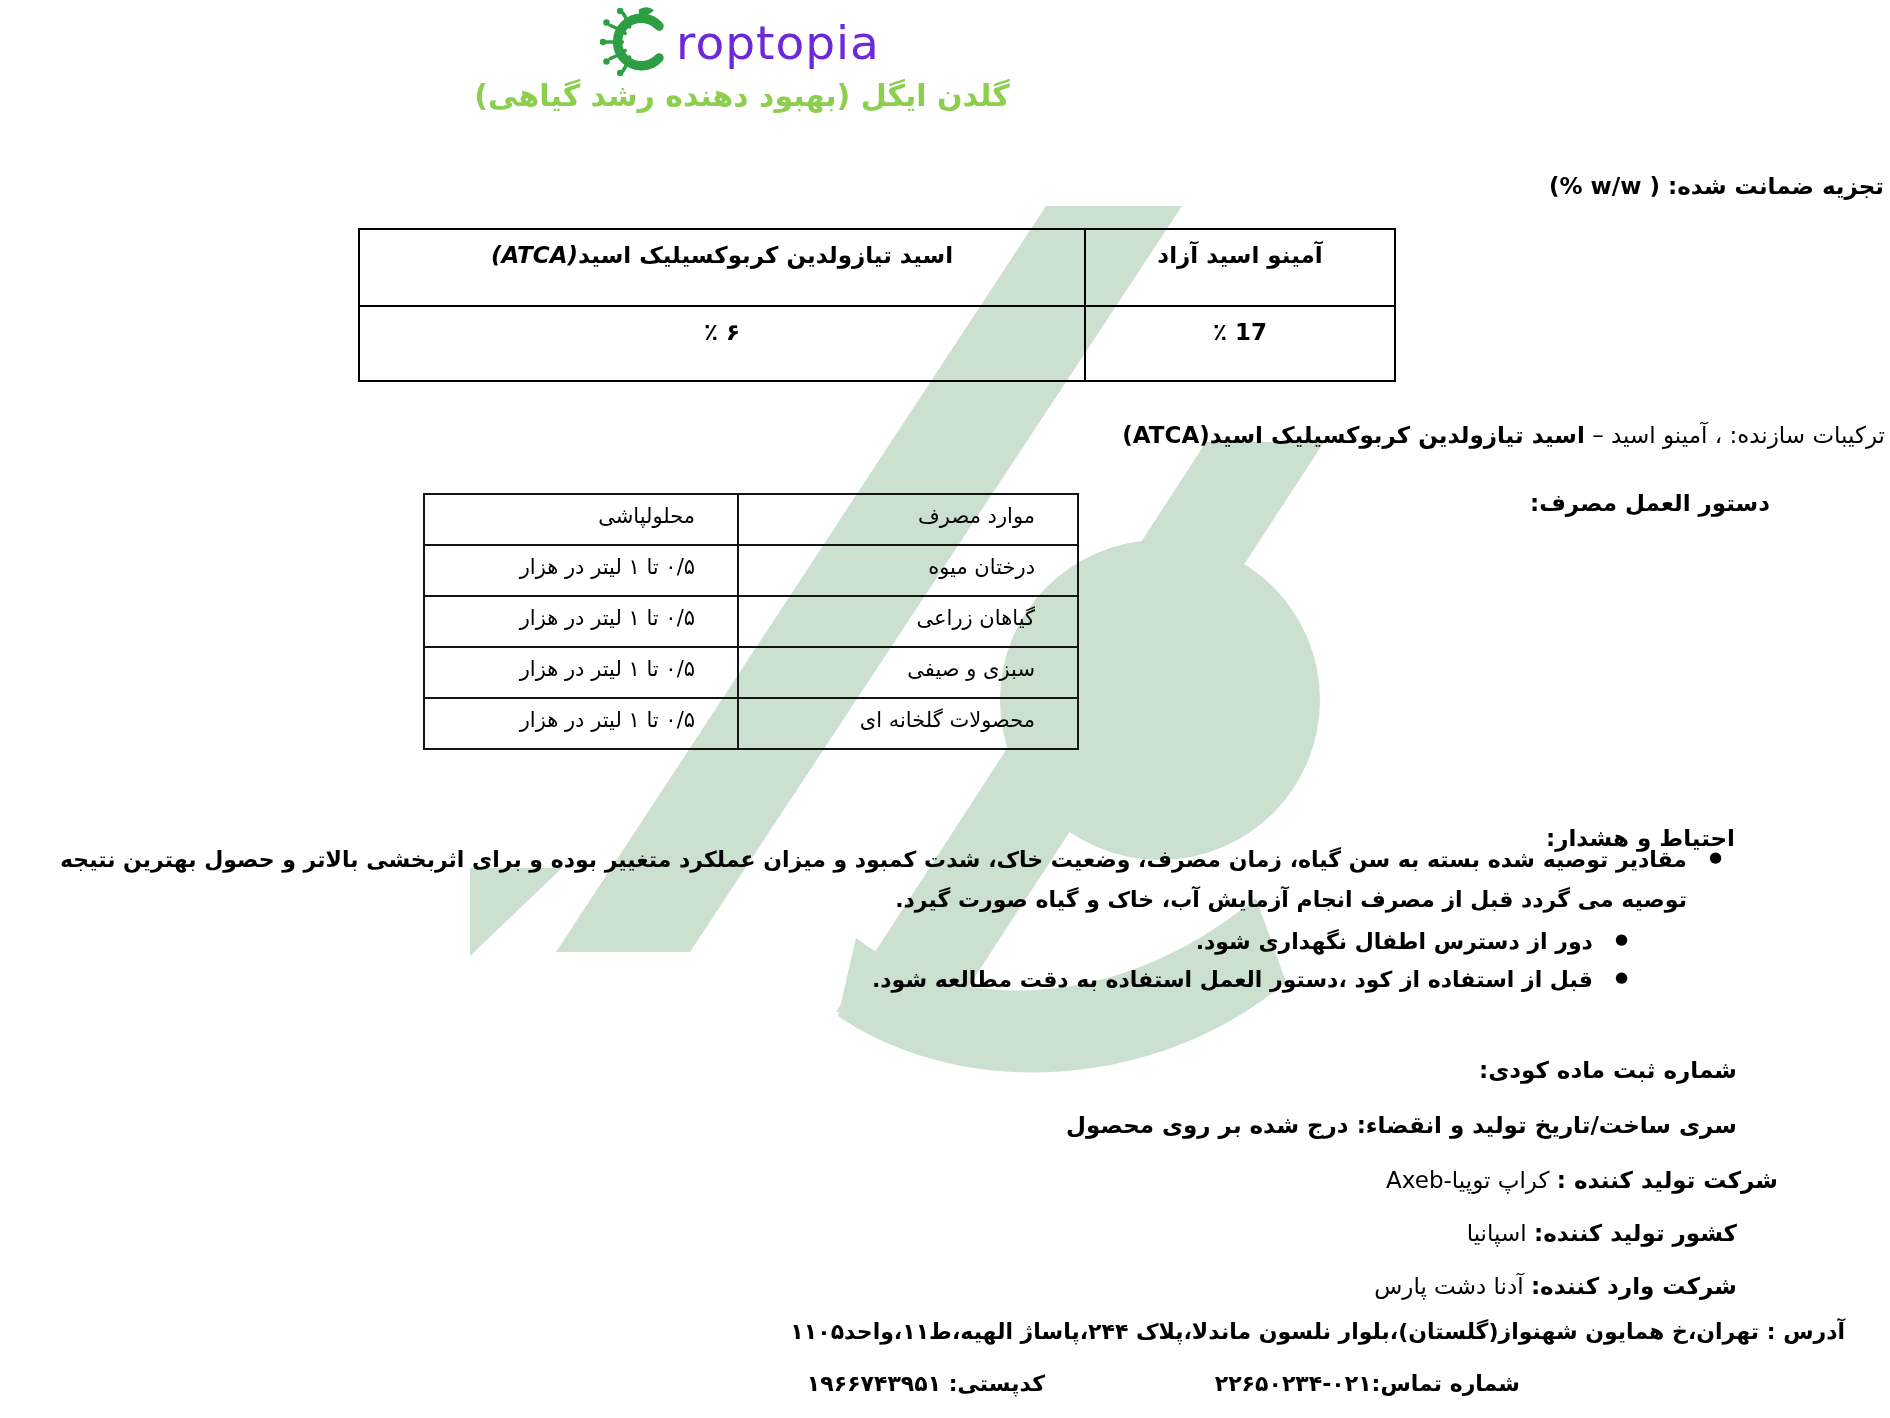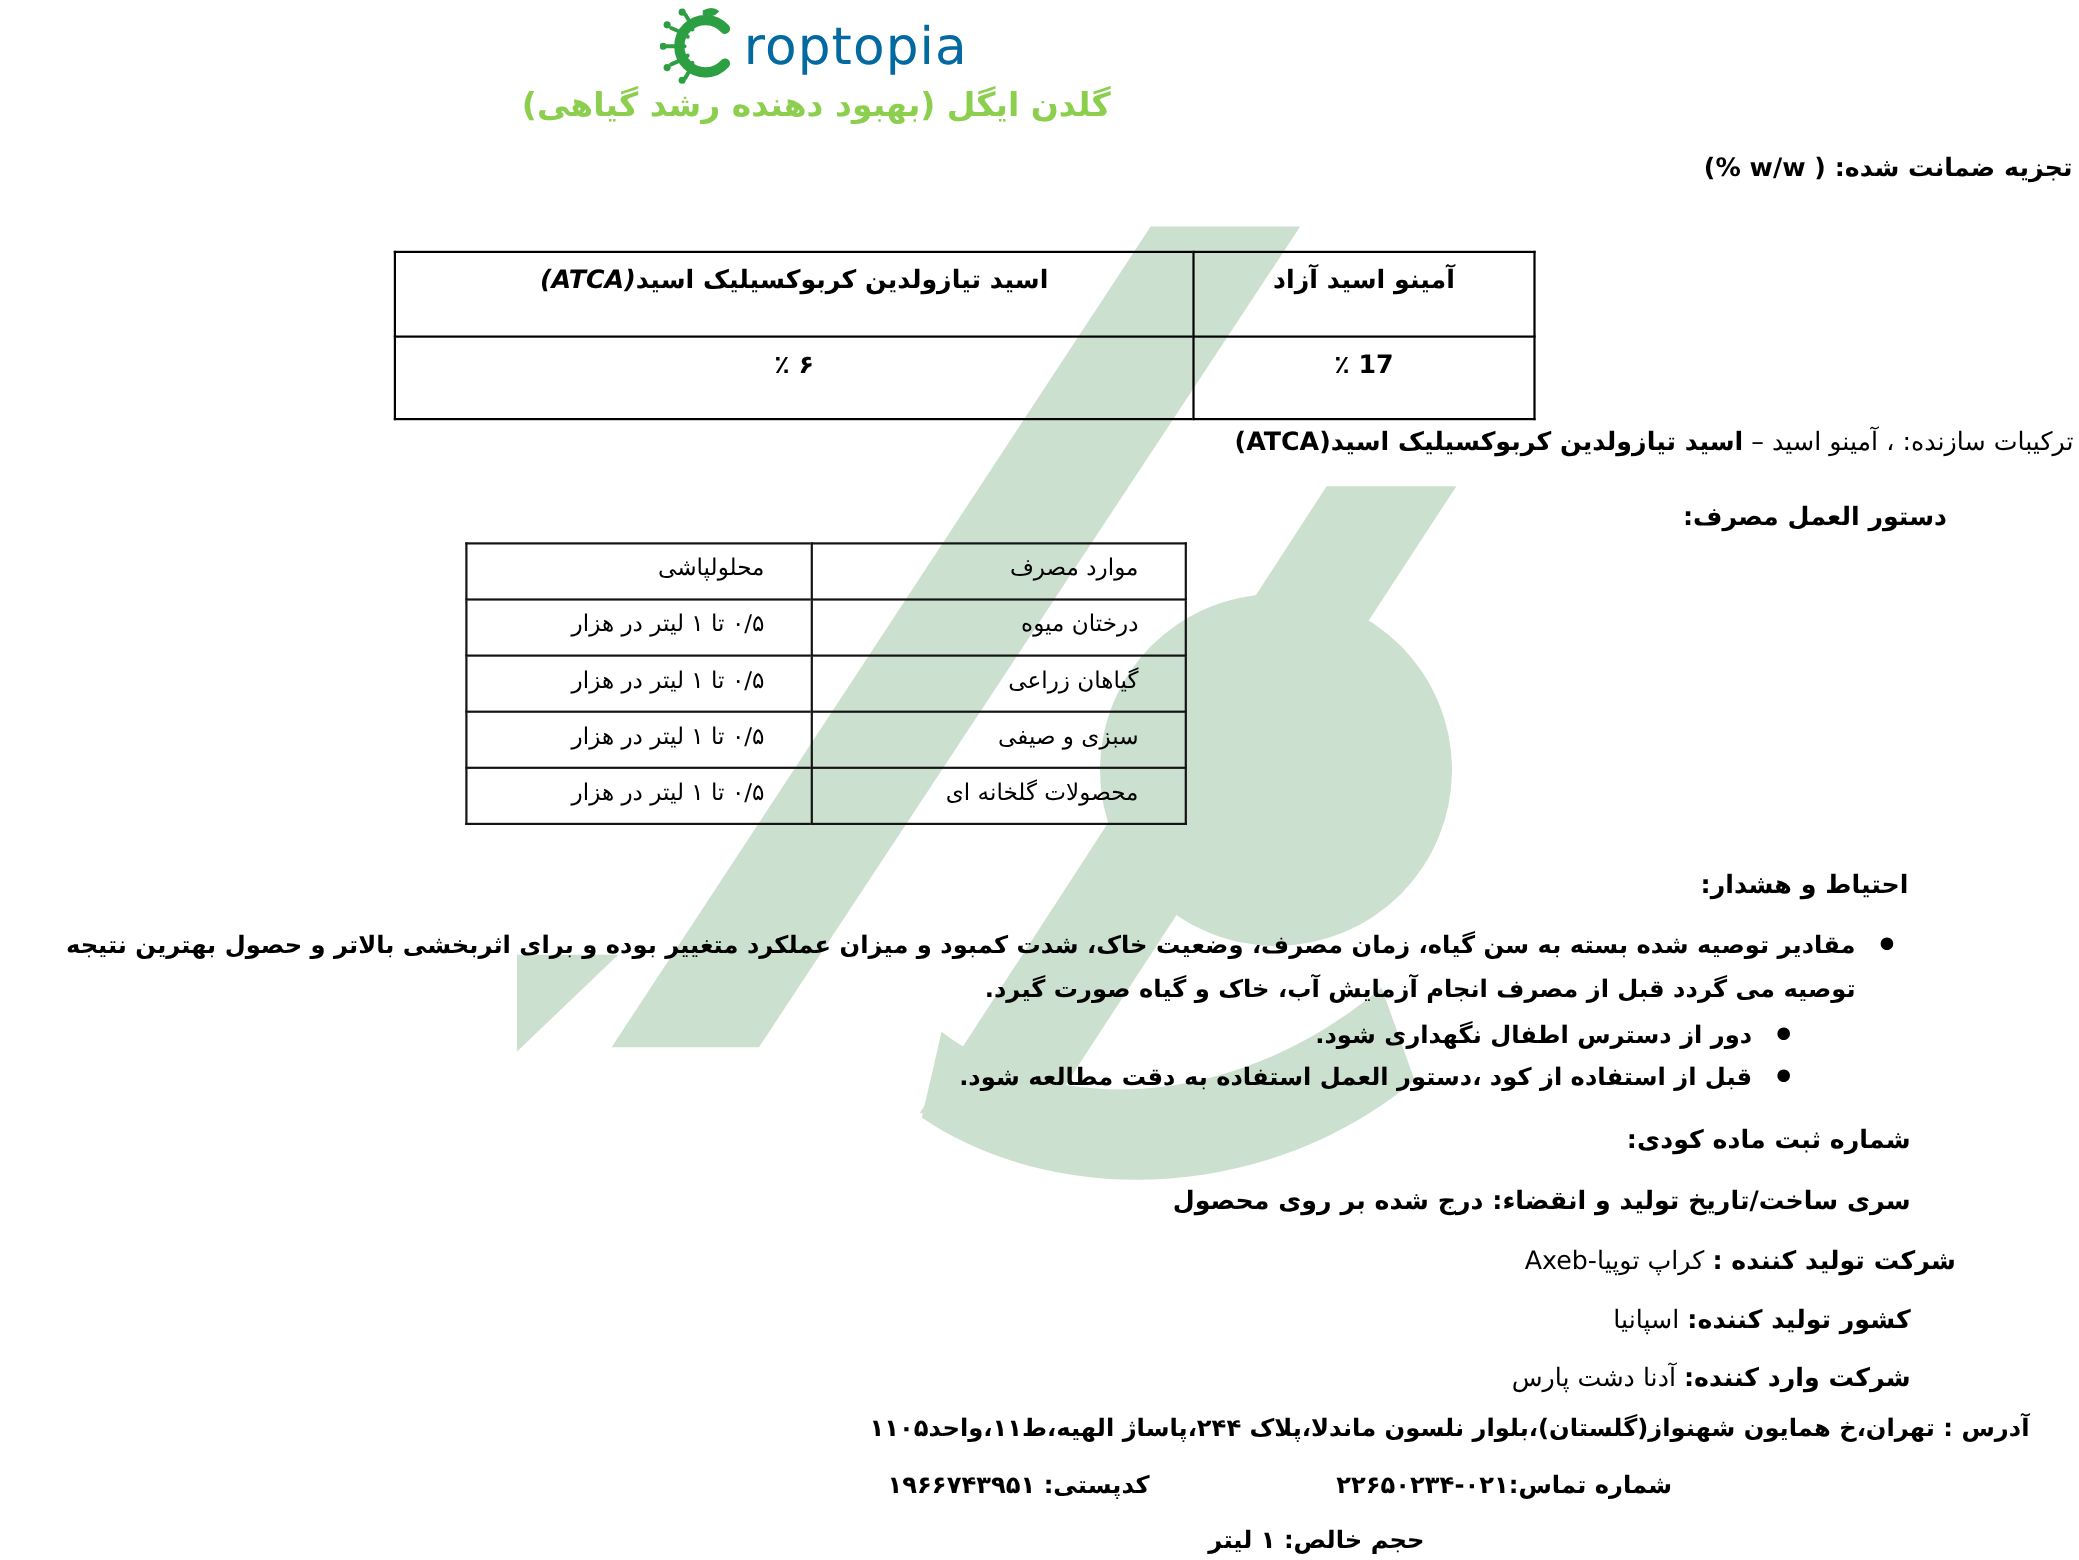--- a/index.html
+++ b/index.html
@@ -1,24 +1,24 @@
 <!DOCTYPE html>
 <html lang="fa"><head>
 <meta charset="utf-8">
 <style>
   html,body{margin:0;padding:0;background:#fff;}
   .page{position:relative;width:1890px;height:1418px;background:#ffffff;overflow:hidden;
         font-family:"DejaVu Sans",sans-serif;color:#000;}
   .wm{position:absolute;left:0;top:0;z-index:0;}
-  .abs{position:absolute;z-index:1;}
+  .abs{position:absolute;z-index:1;margin-top:33px;}
   .rtl{direction:rtl;text-align:right;white-space:nowrap;}
   .b{font-weight:bold;}
   .logo-row{position:absolute;left:0;top:6px;width:1480px;display:flex;justify-content:center;
             align-items:center;gap:4px;z-index:1;}
-  .wordmark{font-size:47px;color:#0369a1;letter-spacing:1px;}
+  .wordmark{font-size:47px;color:#6d28d9;letter-spacing:1px;}
   .title{position:absolute;left:0;top:78px;width:1484px;text-align:center;z-index:1;
          font-size:30px;font-weight:bold;color:#8ccf4e;direction:rtl;}
   table{border-collapse:collapse;background:transparent;}
   .t1{position:absolute;left:358px;top:228px;z-index:1;}
   .t1 td{border:2px solid #000;text-align:center;vertical-align:top;padding-top:12px;
          font-weight:bold;font-size:23px;direction:rtl;}
   .t1 .c-amino{width:306px;}
   .t1 .c-atca{width:722px;}
   .t1 .hrow td{height:62px;}
   .t1 .vrow td{height:60px;}

